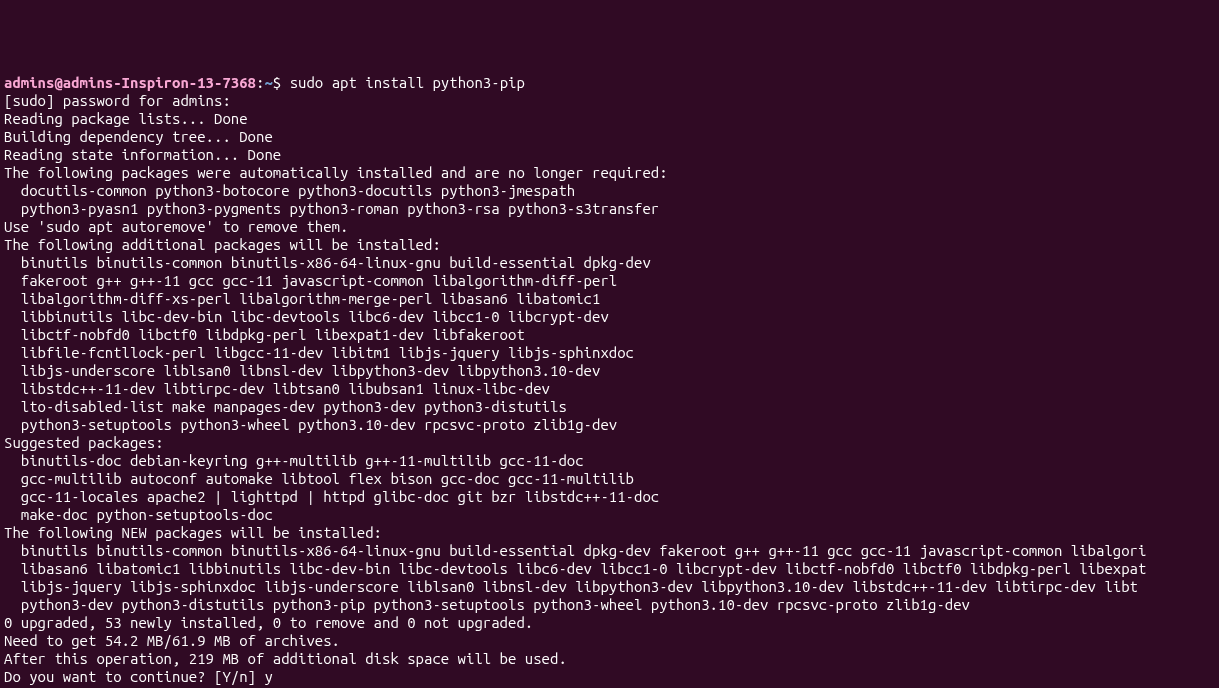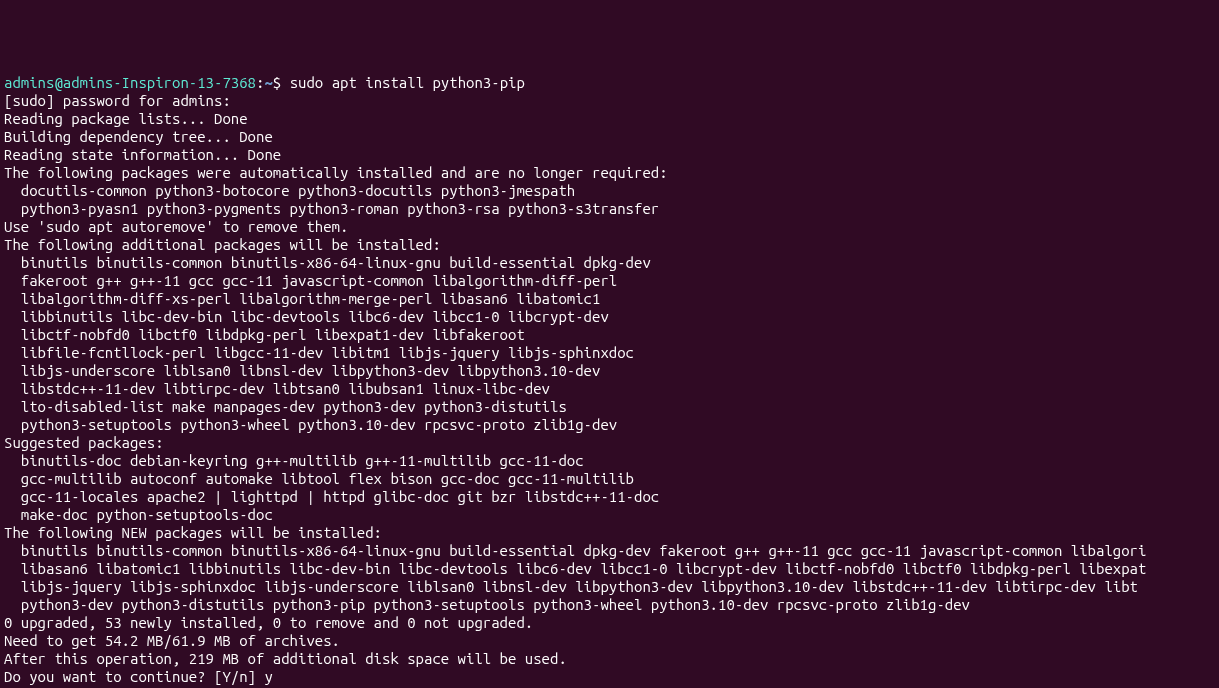--- a/index.html
+++ b/index.html
@@ -8,21 +8,21 @@
       width: 1219px;
       height: 688px;
       font-family: 'Ubuntu Mono', 'DejaVu Sans Mono', 'Courier New', monospace;
       font-size: 15px;
       line-height: 18px;
       color: #ffffff;
       overflow: hidden;
       padding: 2px 4px;
       white-space: pre;
     }
-    .prompt-user { color: #5eead4; font-weight: normal; }
+    .prompt-user { color: #f9a8d4; font-weight: bold; }
     .prompt-path { color: #729fcf; font-weight: bold; }
     .prompt-white { color: #ffffff; }
     .line { display: block; }
   </style>
 </head>
 <body>
 
 
 
 <div><span class="line"><span class="prompt-user">admins@admins-Inspiron-13-7368</span><span class="prompt-white">:</span><span class="prompt-path">~</span><span class="prompt-white">$ </span><span class="prompt-white">sudo apt install python3-pip</span></span><span class="line">[sudo] password for admins: </span><span class="line">Reading package lists... Done</span><span class="line">Building dependency tree... Done</span><span class="line">Reading state information... Done</span><span class="line">The following packages were automatically installed and are no longer required:</span><span class="line">  docutils-common python3-botocore python3-docutils python3-jmespath</span><span class="line">  python3-pyasn1 python3-pygments python3-roman python3-rsa python3-s3transfer</span><span class="line">Use 'sudo apt autoremove' to remove them.</span><span class="line">The following additional packages will be installed:</span><span class="line">  binutils binutils-common binutils-x86-64-linux-gnu build-essential dpkg-dev</span><span class="line">  fakeroot g++ g++-11 gcc gcc-11 javascript-common libalgorithm-diff-perl</span><span class="line">  libalgorithm-diff-xs-perl libalgorithm-merge-perl libasan6 libatomic1</span><span class="line">  libbinutils libc-dev-bin libc-devtools libc6-dev libcc1-0 libcrypt-dev</span><span class="line">  libctf-nobfd0 libctf0 libdpkg-perl libexpat1-dev libfakeroot</span><span class="line">  libfile-fcntllock-perl libgcc-11-dev libitm1 libjs-jquery libjs-sphinxdoc</span><span class="line">  libjs-underscore liblsan0 libnsl-dev libpython3-dev libpython3.10-dev</span><span class="line">  libstdc++-11-dev libtirpc-dev libtsan0 libubsan1 linux-libc-dev</span><span class="line">  lto-disabled-list make manpages-dev python3-dev python3-distutils</span><span class="line">  python3-setuptools python3-wheel python3.10-dev rpcsvc-proto zlib1g-dev</span><span class="line">Suggested packages:</span><span class="line">  binutils-doc debian-keyring g++-multilib g++-11-multilib gcc-11-doc</span><span class="line">  gcc-multilib autoconf automake libtool flex bison gcc-doc gcc-11-multilib</span><span class="line">  gcc-11-locales apache2 | lighttpd | httpd glibc-doc git bzr libstdc++-11-doc</span><span class="line">  make-doc python-setuptools-doc</span><span class="line">The following NEW packages will be installed:</span><span class="line">  binutils binutils-common binutils-x86-64-linux-gnu build-essential dpkg-dev fakeroot g++ g++-11 gcc gcc-11 javascript-common libalgori</span><span class="line">  libasan6 libatomic1 libbinutils libc-dev-bin libc-devtools libc6-dev libcc1-0 libcrypt-dev libctf-nobfd0 libctf0 libdpkg-perl libexpat</span><span class="line">  libjs-jquery libjs-sphinxdoc libjs-underscore liblsan0 libnsl-dev libpython3-dev libpython3.10-dev libstdc++-11-dev libtirpc-dev libt</span><span class="line">  python3-dev python3-distutils python3-pip python3-setuptools python3-wheel python3.10-dev rpcsvc-proto zlib1g-dev</span><span class="line">0 upgraded, 53 newly installed, 0 to remove and 0 not upgraded.</span><span class="line">Need to get 54.2 MB/61.9 MB of archives.</span><span class="line">After this operation, 219 MB of additional disk space will be used.</span><span class="line">Do you want to continue? [Y/n] y</span><span class="line">Get:1 http://archive.ubuntu.com/ubuntu jammy/main amd64 binutils-common amd64 2.38-3ubuntu1 [221 kB]</span></div>

